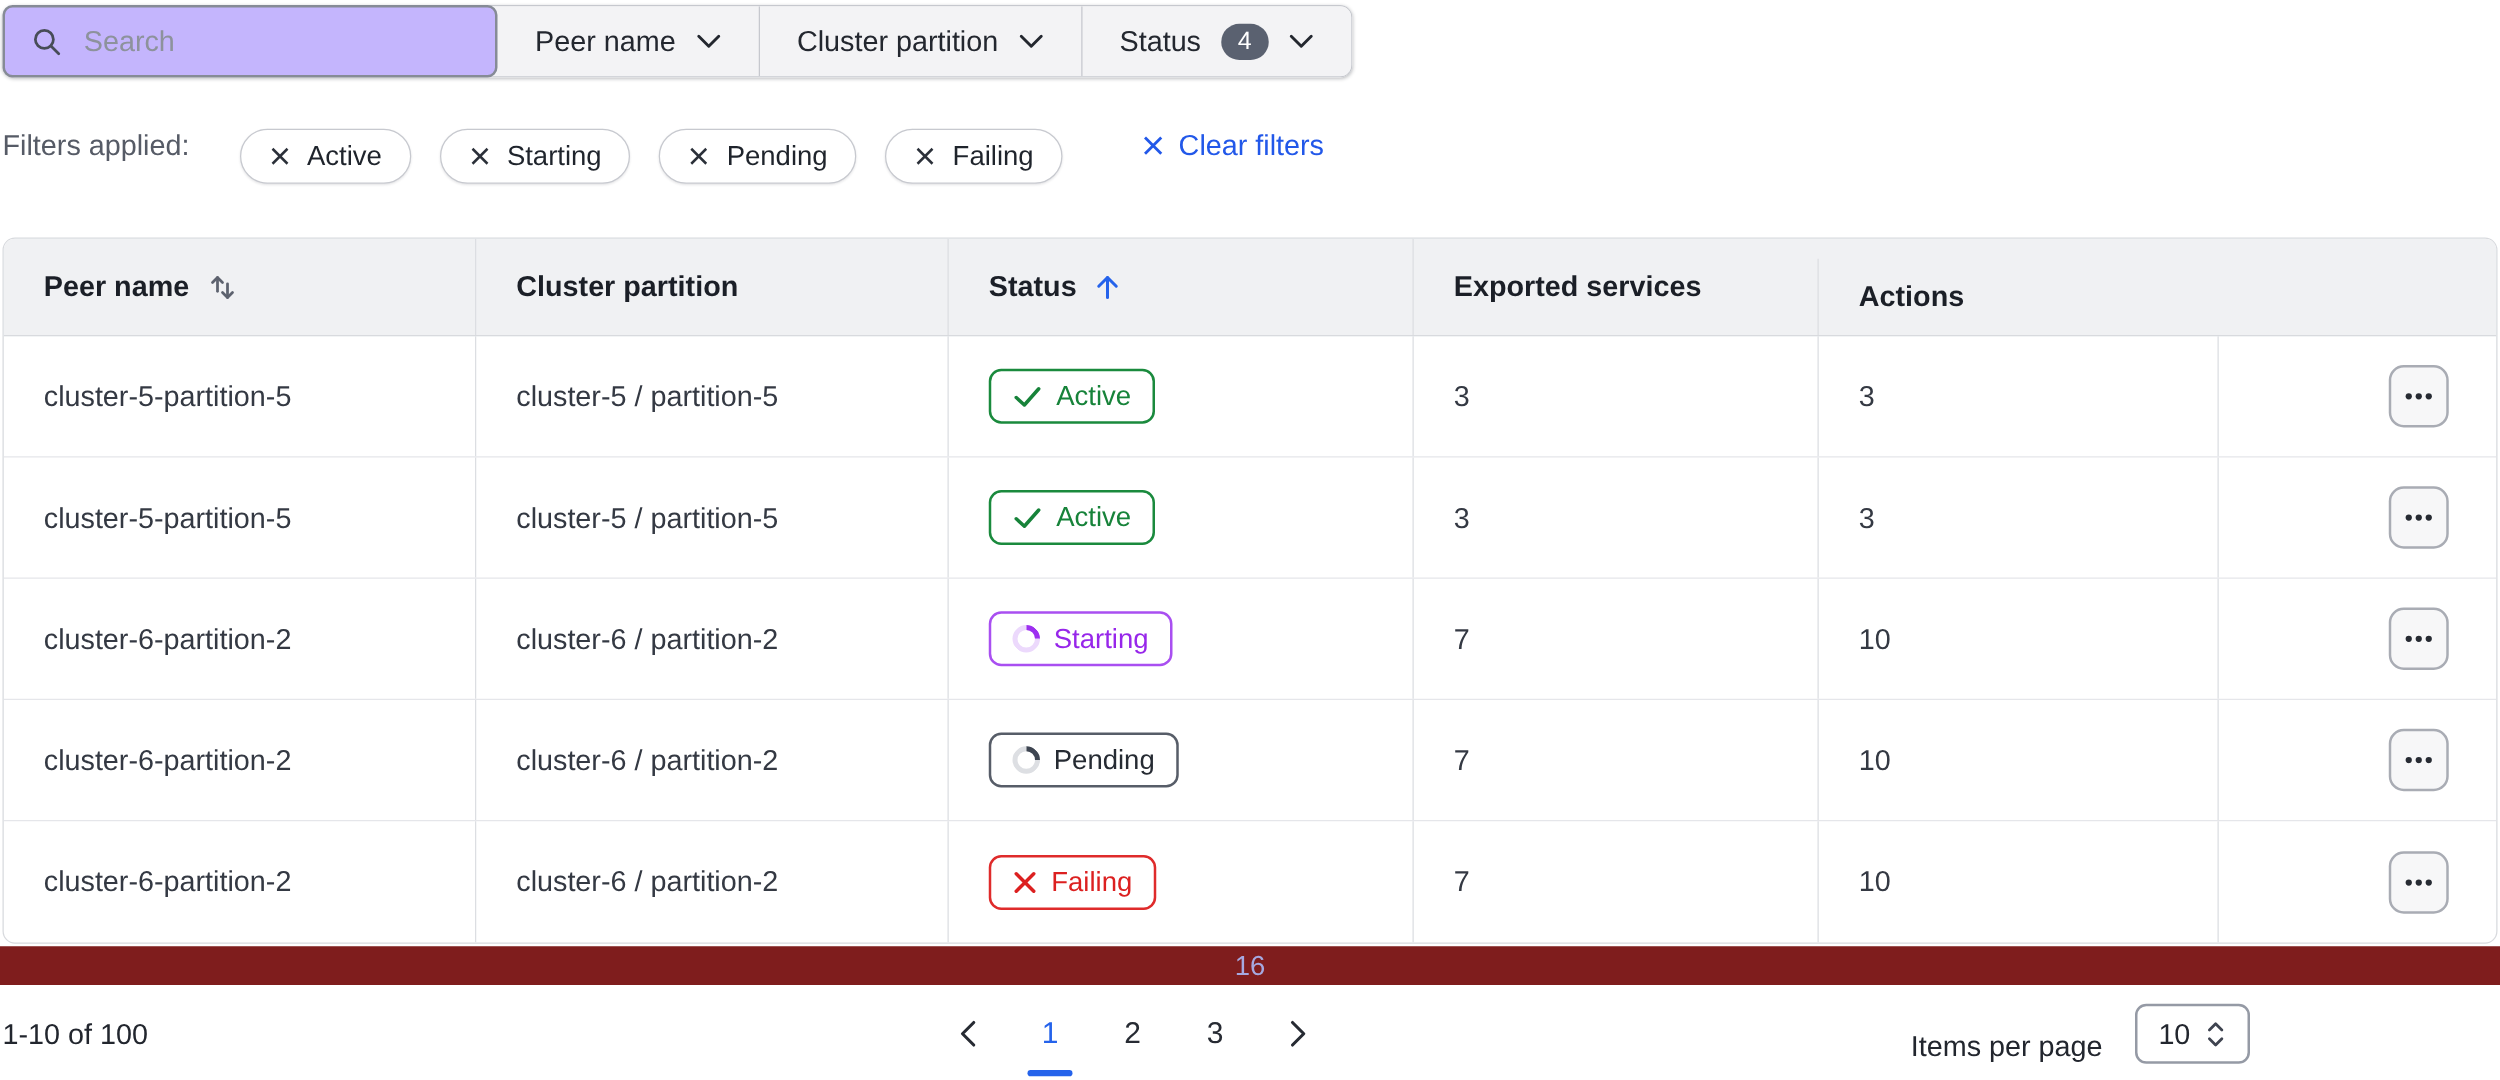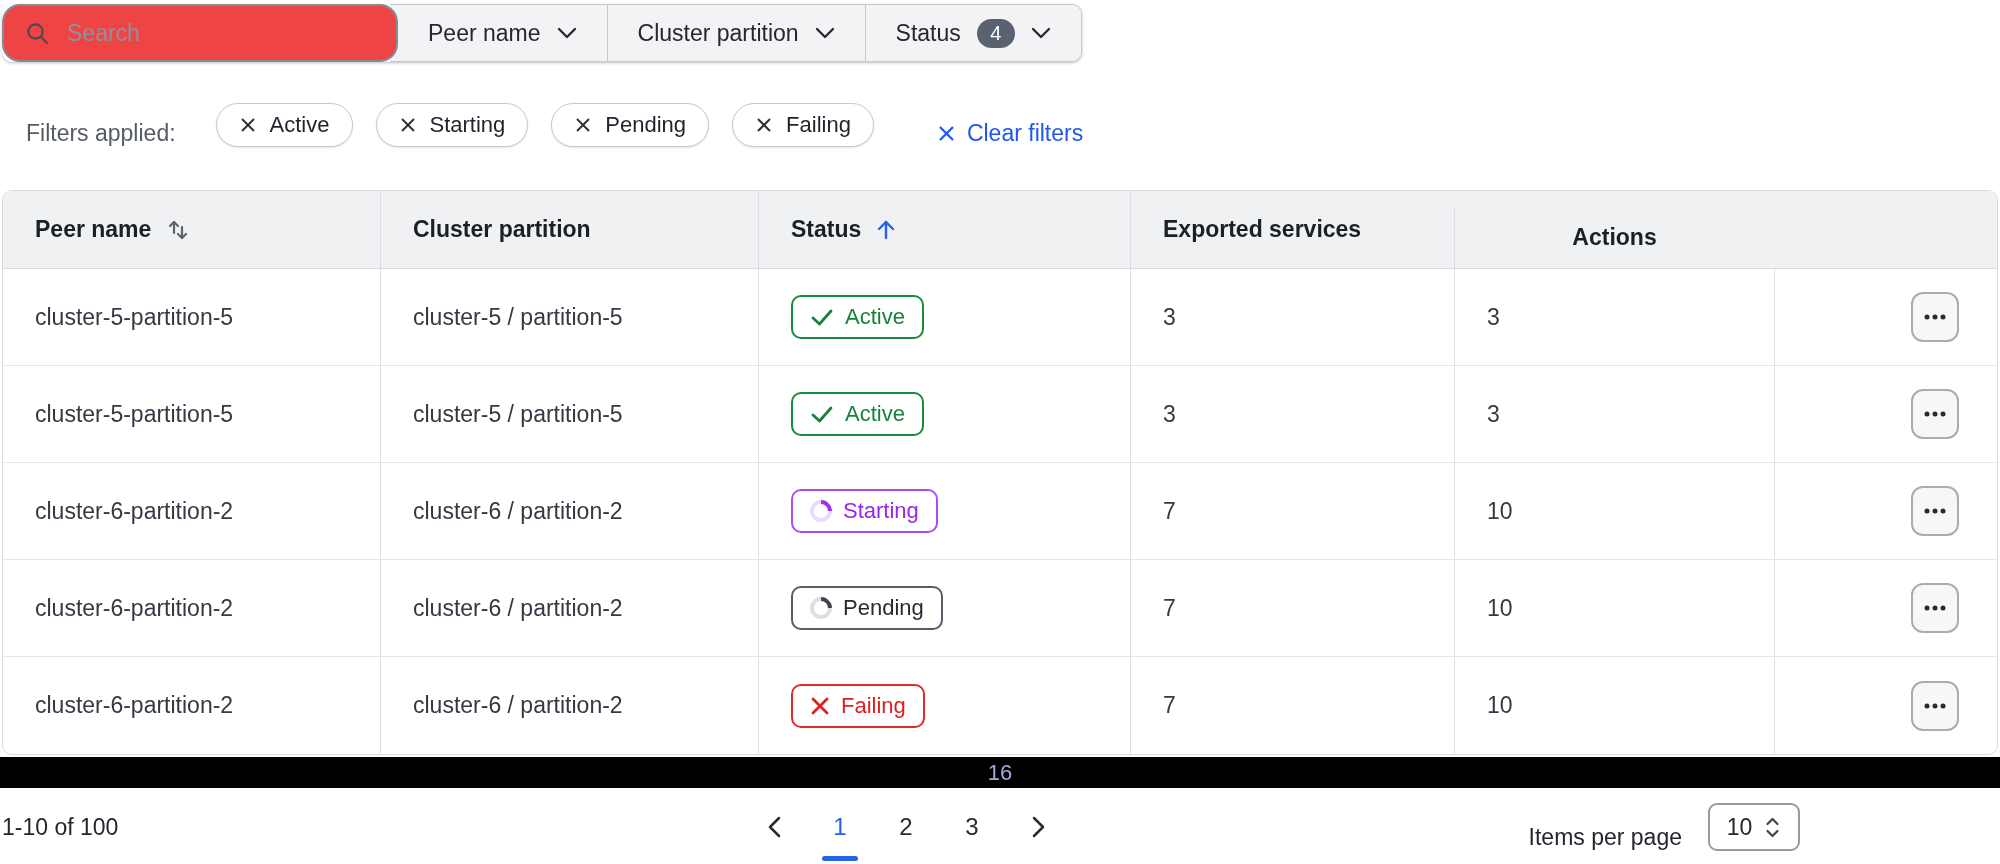--- a/index.html
+++ b/index.html
@@ -1,72 +1,72 @@
 <!DOCTYPE html>
 <html><head>
 <meta charset="utf-8">
 <style>
   * { margin:0; padding:0; box-sizing:border-box; }
   html,body { width:2000px; height:864px; background:#ffffff; font-family:"Liberation Sans", sans-serif; color:#23272f; overflow:hidden; }
 
   
   .toolbar { position:absolute; top:4px; left:2px; height:58px; display:flex; align-items:stretch;
              border-radius:10px; box-shadow:0 1px 3px rgba(25,28,40,.28); }
-  .searchbox { width:396px; background:#ef4444; border:2px solid #868b96; border-radius:18px;
+  .searchbox { width:396px; background:#c4b5fd; border:2px solid #868b96; border-radius:8px;
                display:flex; align-items:center; padding:0 20px; gap:16px; position:relative; z-index:2; }
   .searchbox input { border:none; outline:none; font-size:23px; color:#23272f; width:100%;
                      font-family:"Liberation Sans", sans-serif; background:transparent; }
   .searchbox input::placeholder { color:#8d929c; }
   .dd-group { display:flex; margin-left:-8px; border:1px solid #c6c8ce; border-left:none;
               border-radius:0 10px 10px 0; background:#f3f3f5; overflow:hidden; }
   .dd { display:flex; align-items:center; justify-content:center; gap:16px; padding:0 30px;
         border-left:1px solid #c6c8ce; background:#f3f3f5; cursor:pointer; font-size:23px; color:#23272f; }
   .dd:first-child { border-left:none; padding-left:38px; }
   .dd .label { font-weight:500; }
   .count-badge { background:#5a6170; color:#fff; min-width:38px; height:29px; border-radius:15px;
                  display:inline-flex; align-items:center; justify-content:center; font-size:20px; padding:0 10px; }
 
   
-  .filters { position:absolute; top:103px; left:2px; height:44px; display:flex; align-items:flex-end;margin-left:24px; }
+  .filters { position:absolute; top:103px; left:2px; height:44px; display:flex; align-items:flex-start; }
   .filters-label { font-size:23px; color:#565b66; margin-right:40px; }
   .chip { display:inline-flex; align-items:center; gap:13px; height:44px; padding:0 22px; margin-right:23px;
           border:1px solid #c7c9cf; border-radius:22px; background:#fff; box-shadow:0 1px 2px rgba(25,28,40,.12);
           font-size:22px; color:#1f242c; cursor:pointer; }
   .clear-filters { display:inline-flex; align-items:center; gap:11px; margin-left:40px; cursor:pointer;
                    color:#2258e9; font-size:23px; font-weight:500; }
 
   
   .table { position:absolute; top:190px; left:2px; width:1996px; border:1px solid #d8dade; border-radius:10px;
            background:#fff; overflow:hidden; }
   .tr { display:grid; grid-template-columns:377px 378px 372px 324px 320px 1fr; }
   .thead { background:#f0f1f3; height:78px; border-bottom:1px solid #d8dade; }
   .th { display:flex; align-items:center; gap:14px; padding:0 32px; font-size:23px; font-weight:700; color:#1b1f27; }
   .th + .th, .td + .td { border-left:1px solid #dcdee2; }
-  .th.right, .td.right { justify-content:center;margin-top:16px; }
+  .th.right, .td.right { justify-content:flex-start;margin-top:16px; }
   .row { height:97px; border-bottom:1px solid #e5e6ea; }
   .row:last-child { border-bottom:none; }
   .td { display:flex; align-items:center; padding:0 32px; font-size:23px; color:#343943; }
   .td.actions { justify-content:flex-end; padding-right:38px; }
 
   
   .badge { display:inline-flex; align-items:center; gap:11px; height:44px; padding:0 17px;
            border-radius:10px; border:2px solid; font-size:22px; font-weight:500; background:#fff; }
   .badge-active   { border-color:#1a8a3d; color:#17833a; }
   .badge-starting { border-color:#a94ff1; color:#9726ea; }
   .badge-pending  { border-color:#575d68; color:#262b33; }
   .badge-failing  { border-color:#df2b2b; color:#dc2020; }
   .spinner { width:22px; height:22px; border-radius:50%; border:4px solid; transform:rotate(45deg); }
   .spinner.purple { border-color:#ecd9fc; border-top-color:#9d2ff0; }
   .spinner.gray   { border-color:#dddfe3; border-top-color:#3e4551; }
 
   .kebab { width:48px; height:50px; border-radius:12px; border:2px solid #a9acb4; background:#f7f7f8;
            display:inline-flex; align-items:center; justify-content:center; cursor:pointer; }
 
   
-  .overflow-bar { position:absolute; top:757px; left:0; width:2000px; height:31px; background:#000000;
+  .overflow-bar { position:absolute; top:757px; left:0; width:2000px; height:31px; background:#7f1d1d;
                   display:flex; align-items:center; justify-content:center; font-size:22px; color:#a6a9e0; }
 
   
   .footer { position:absolute; top:796px; left:0; width:1812px; height:62px; display:flex; align-items:center; }
   .range { position:absolute; left:2px; font-size:23px; color:#22262e; }
   .pagination { position:absolute; left:50%; transform:translateX(-50%); display:flex; align-items:center; gap:30px; }
   .page-btn { width:36px; height:36px; display:inline-flex; align-items:center; justify-content:center;
               font-size:24px; color:#272b33; cursor:pointer; background:none; border:none;
               font-family:"Liberation Sans", sans-serif; position:relative; }
   .page-btn.current { color:#2563eb; }

